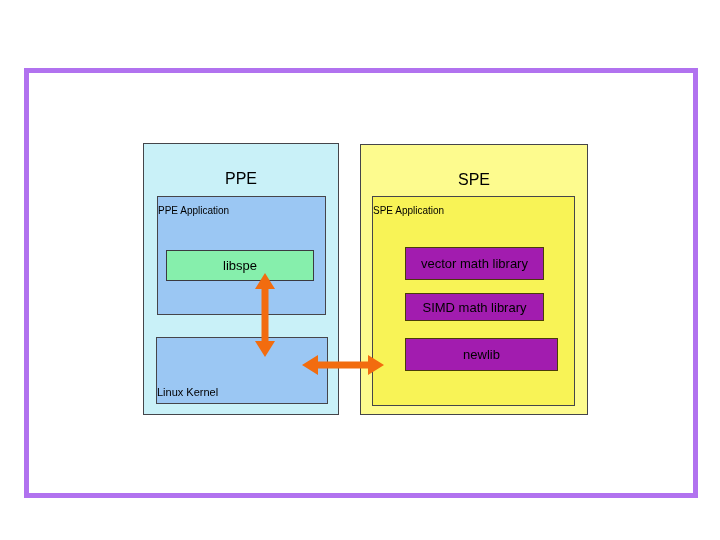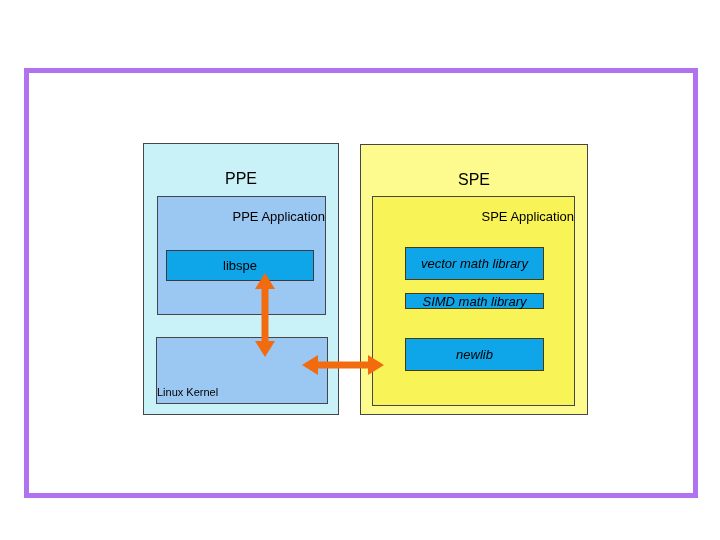--- a/index.html
+++ b/index.html
@@ -37,49 +37,49 @@
     line-height: 19px;
   }
 
   .mid-box { border: 1px solid #45454a; }
   .ppe-app   { left: 157px; top: 196px; width: 169px; height: 119px; background: #9bc7f3; }
   .linux-k   { left: 156px; top: 337px; width: 172px; height:  67px; background: #9bc7f3; }
   .spe-app   { left: 372px; top: 196px; width: 203px; height: 210px; background: #f8f356; }
 
   .mid-label {
     width: 100%;
-    padding-top: 12px;
-    text-align: right;
-    font-size: 13px;
+    padding-top: 6px;
+    text-align: left;
+    font-size: 10px;
     line-height: 16px;
   }
   .bottom-label {
     position: absolute;
     left: 0; bottom: 3px;
     width: 100%;
     font-size: 11px;
     line-height: 16px;
   }
 
   .leaf-box {
     border: 1px solid #3a3a40;
     display: flex;
     align-items: center;
     justify-content: center;
     font-size: 13px;
     line-height: 15px;
   }
-  .blue-leaf { background: #0ea5e9; }
+  .blue-leaf { background: #86efac; }
   .libspe { left: 166px; top: 250px; width: 148px; height: 31px; }
   .spufs  { left: 173px; top: 350px; width: 141px; height: 33px; }
 
-  .orange-leaf { background: #0ea5e9; border-color: #4a3c08; font-style: italic; }
+  .orange-leaf { background: #a21caf; border-color: #4a3c08; }
   .lib-vector { left: 405px; top: 247px; width: 139px; height: 33px; }
-  .lib-simd   { left: 405px; top: 293px; width: 139px; height: 16px; }
-  .lib-newlib { left: 405px; top: 338px; width: 139px; height: 33px; }
+  .lib-simd   { left: 405px; top: 293px; width: 139px; height: 28px; }
+  .lib-newlib { left: 405px; top: 338px; width: 153px; height: 33px; }
 
   .arrow-layer {
     position: absolute;
     left: 0; top: 0;
     width: 720px; height: 540px;
     pointer-events: none;
   }
 </style>
 </head>
 <body>

